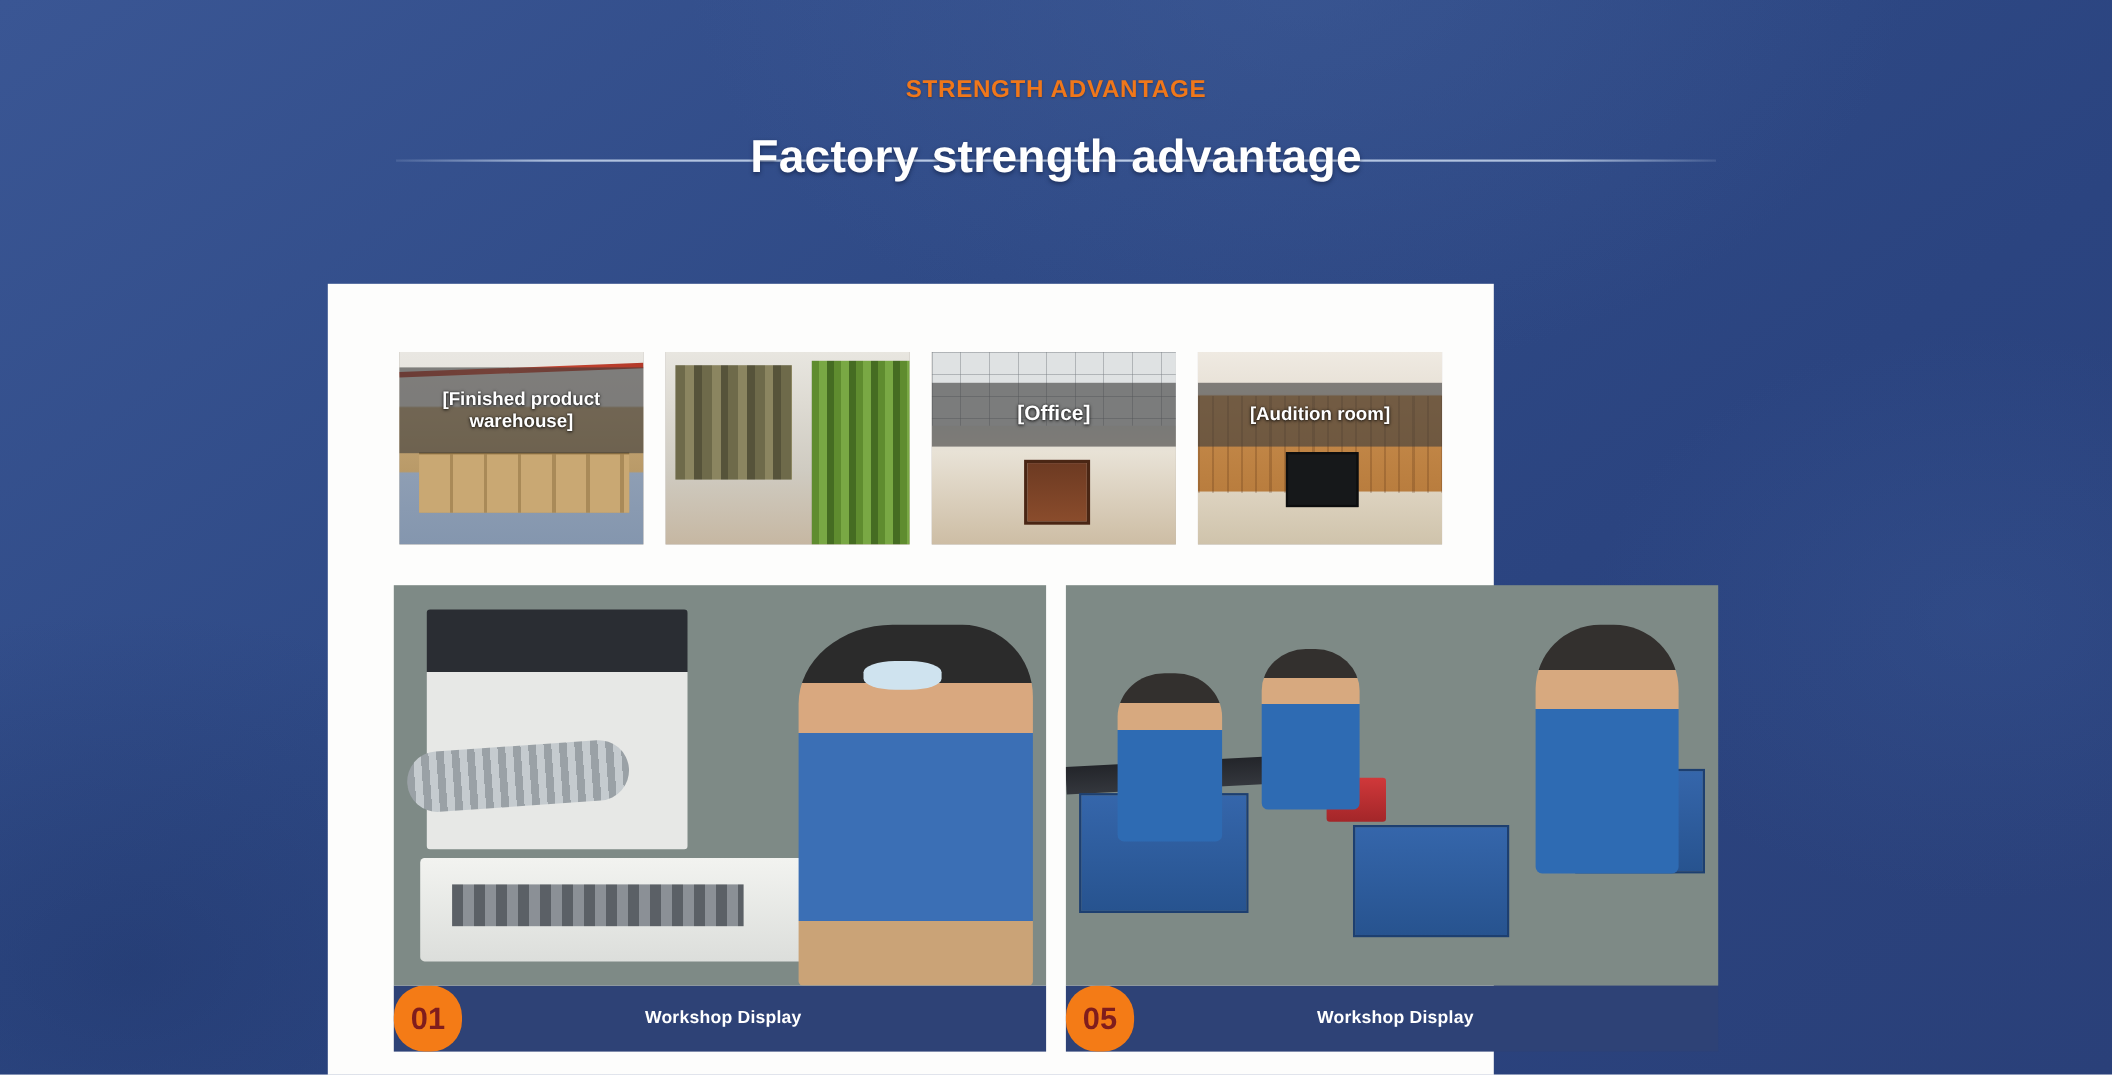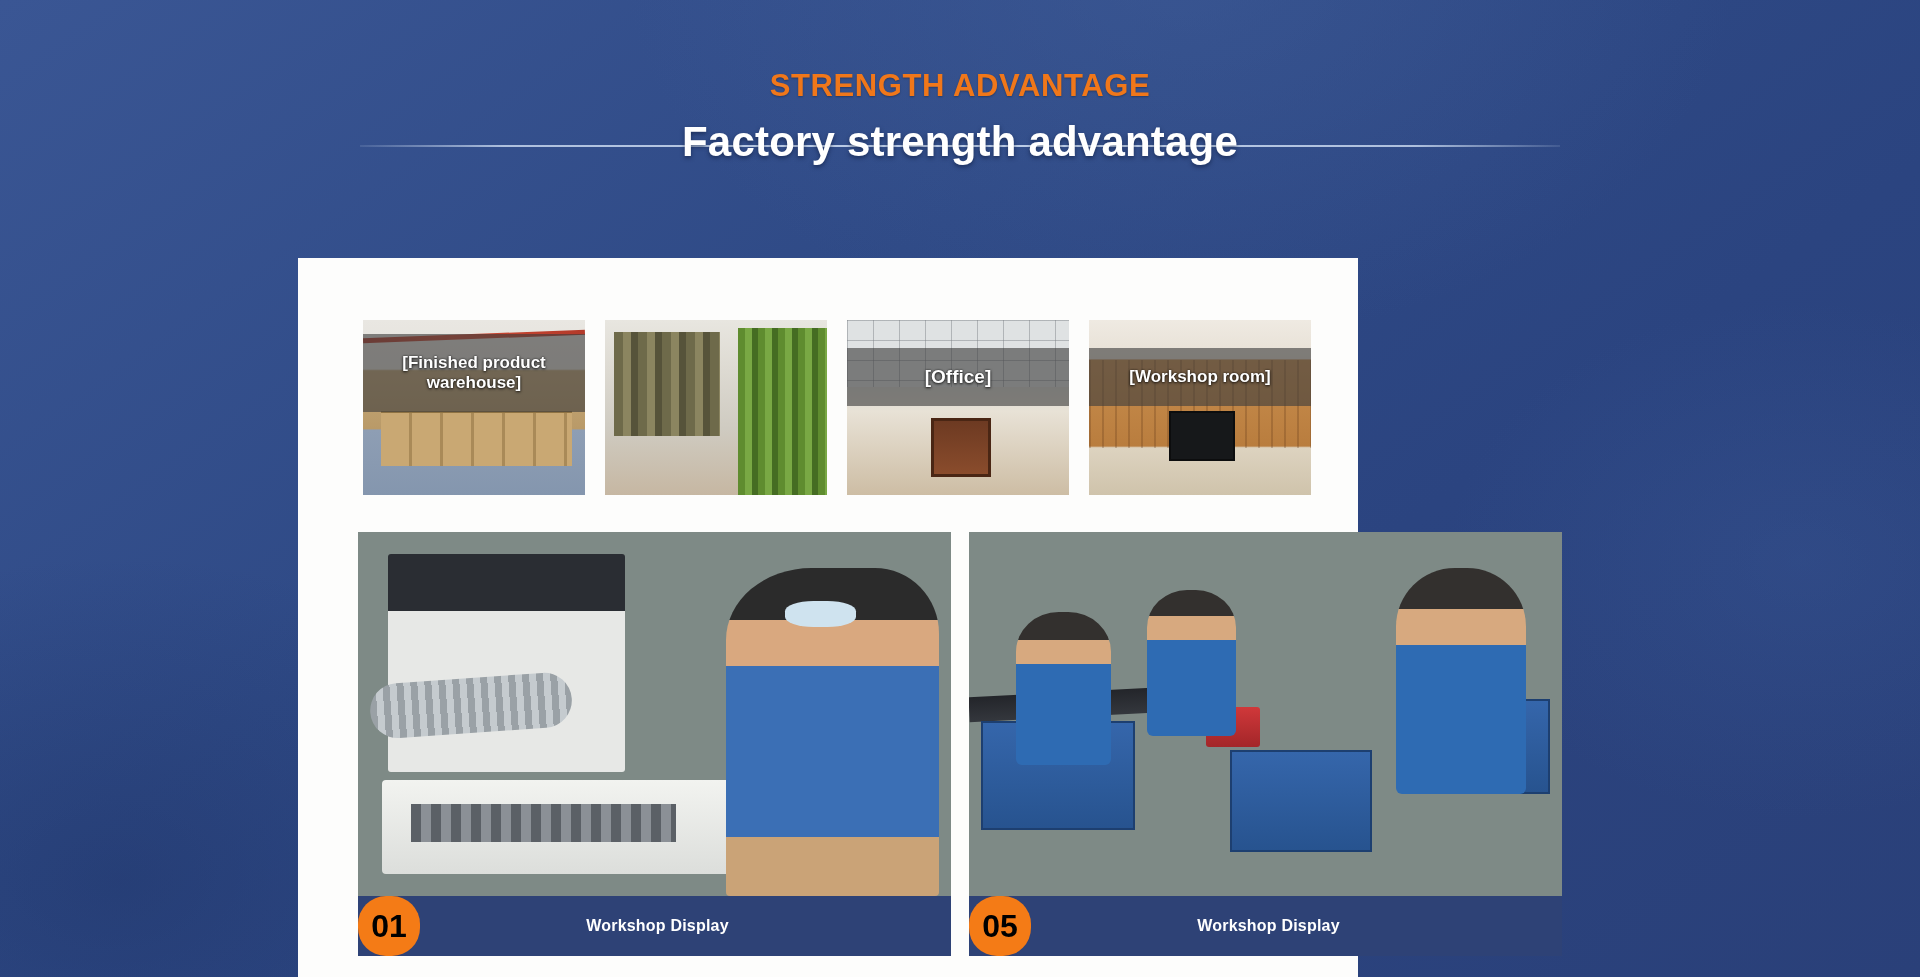--- a/index.html
+++ b/index.html
@@ -39,21 +39,21 @@
         rgba(196,212,236,0.85) 12%,
         rgba(205,220,242,0.9) 50%,
         rgba(196,212,236,0.85) 88%,
         rgba(178,196,224,0.15) 100%);
   }
   #title-eyebrow {
     position: absolute;
     left: 0; top: 68px;
     width: 1920px;
     text-align: center;
-    font-size: 31px;
+    font-size: 22px;
     font-weight: bold;
     letter-spacing: 0.6px;
     color: #f0771a;
     text-shadow: 0 1px 2px rgba(0,0,0,0.28);
   }
   #title-main {
     position: absolute;
     left: 0; top: 118px;
     width: 1920px;
     text-align: center;
@@ -145,22 +145,22 @@
   }
   .card .caption {
     display: flex;
     height: 60px;
     background: #2e4276;
     align-items: stretch;
   }
   .card .num {
     width: 62px;
     background: #f47b16;
-    color: #000000;
-    font-size: 32px;
+    color: #7f1d1d;
+    font-size: 28px;
     font-weight: bold;
     display: flex;
     align-items: center;
     justify-content: center;
     flex: 0 0 62px;
     border-radius: 28px;
   }
   .card .cap-text {
     flex: 1 1 auto;
     display: flex;
@@ -358,21 +358,21 @@
       <div class="thumb">
         <div class="photo ph p-of"></div>
         <div class="band">
           <span class="thumb-label big">[Office]</span>
         </div>
       </div>
 
       <div class="thumb">
         <div class="photo ph p-au"></div>
         <div class="band">
-          <span class="thumb-label">[Workshop room]</span>
+          <span class="thumb-label">[Audition room]</span>
         </div>
       </div>
 
     </div>
 
     <div id="cards">
 
       <div class="card">
         <div class="shot ph p-ws1">
           <div class="mach"></div>

